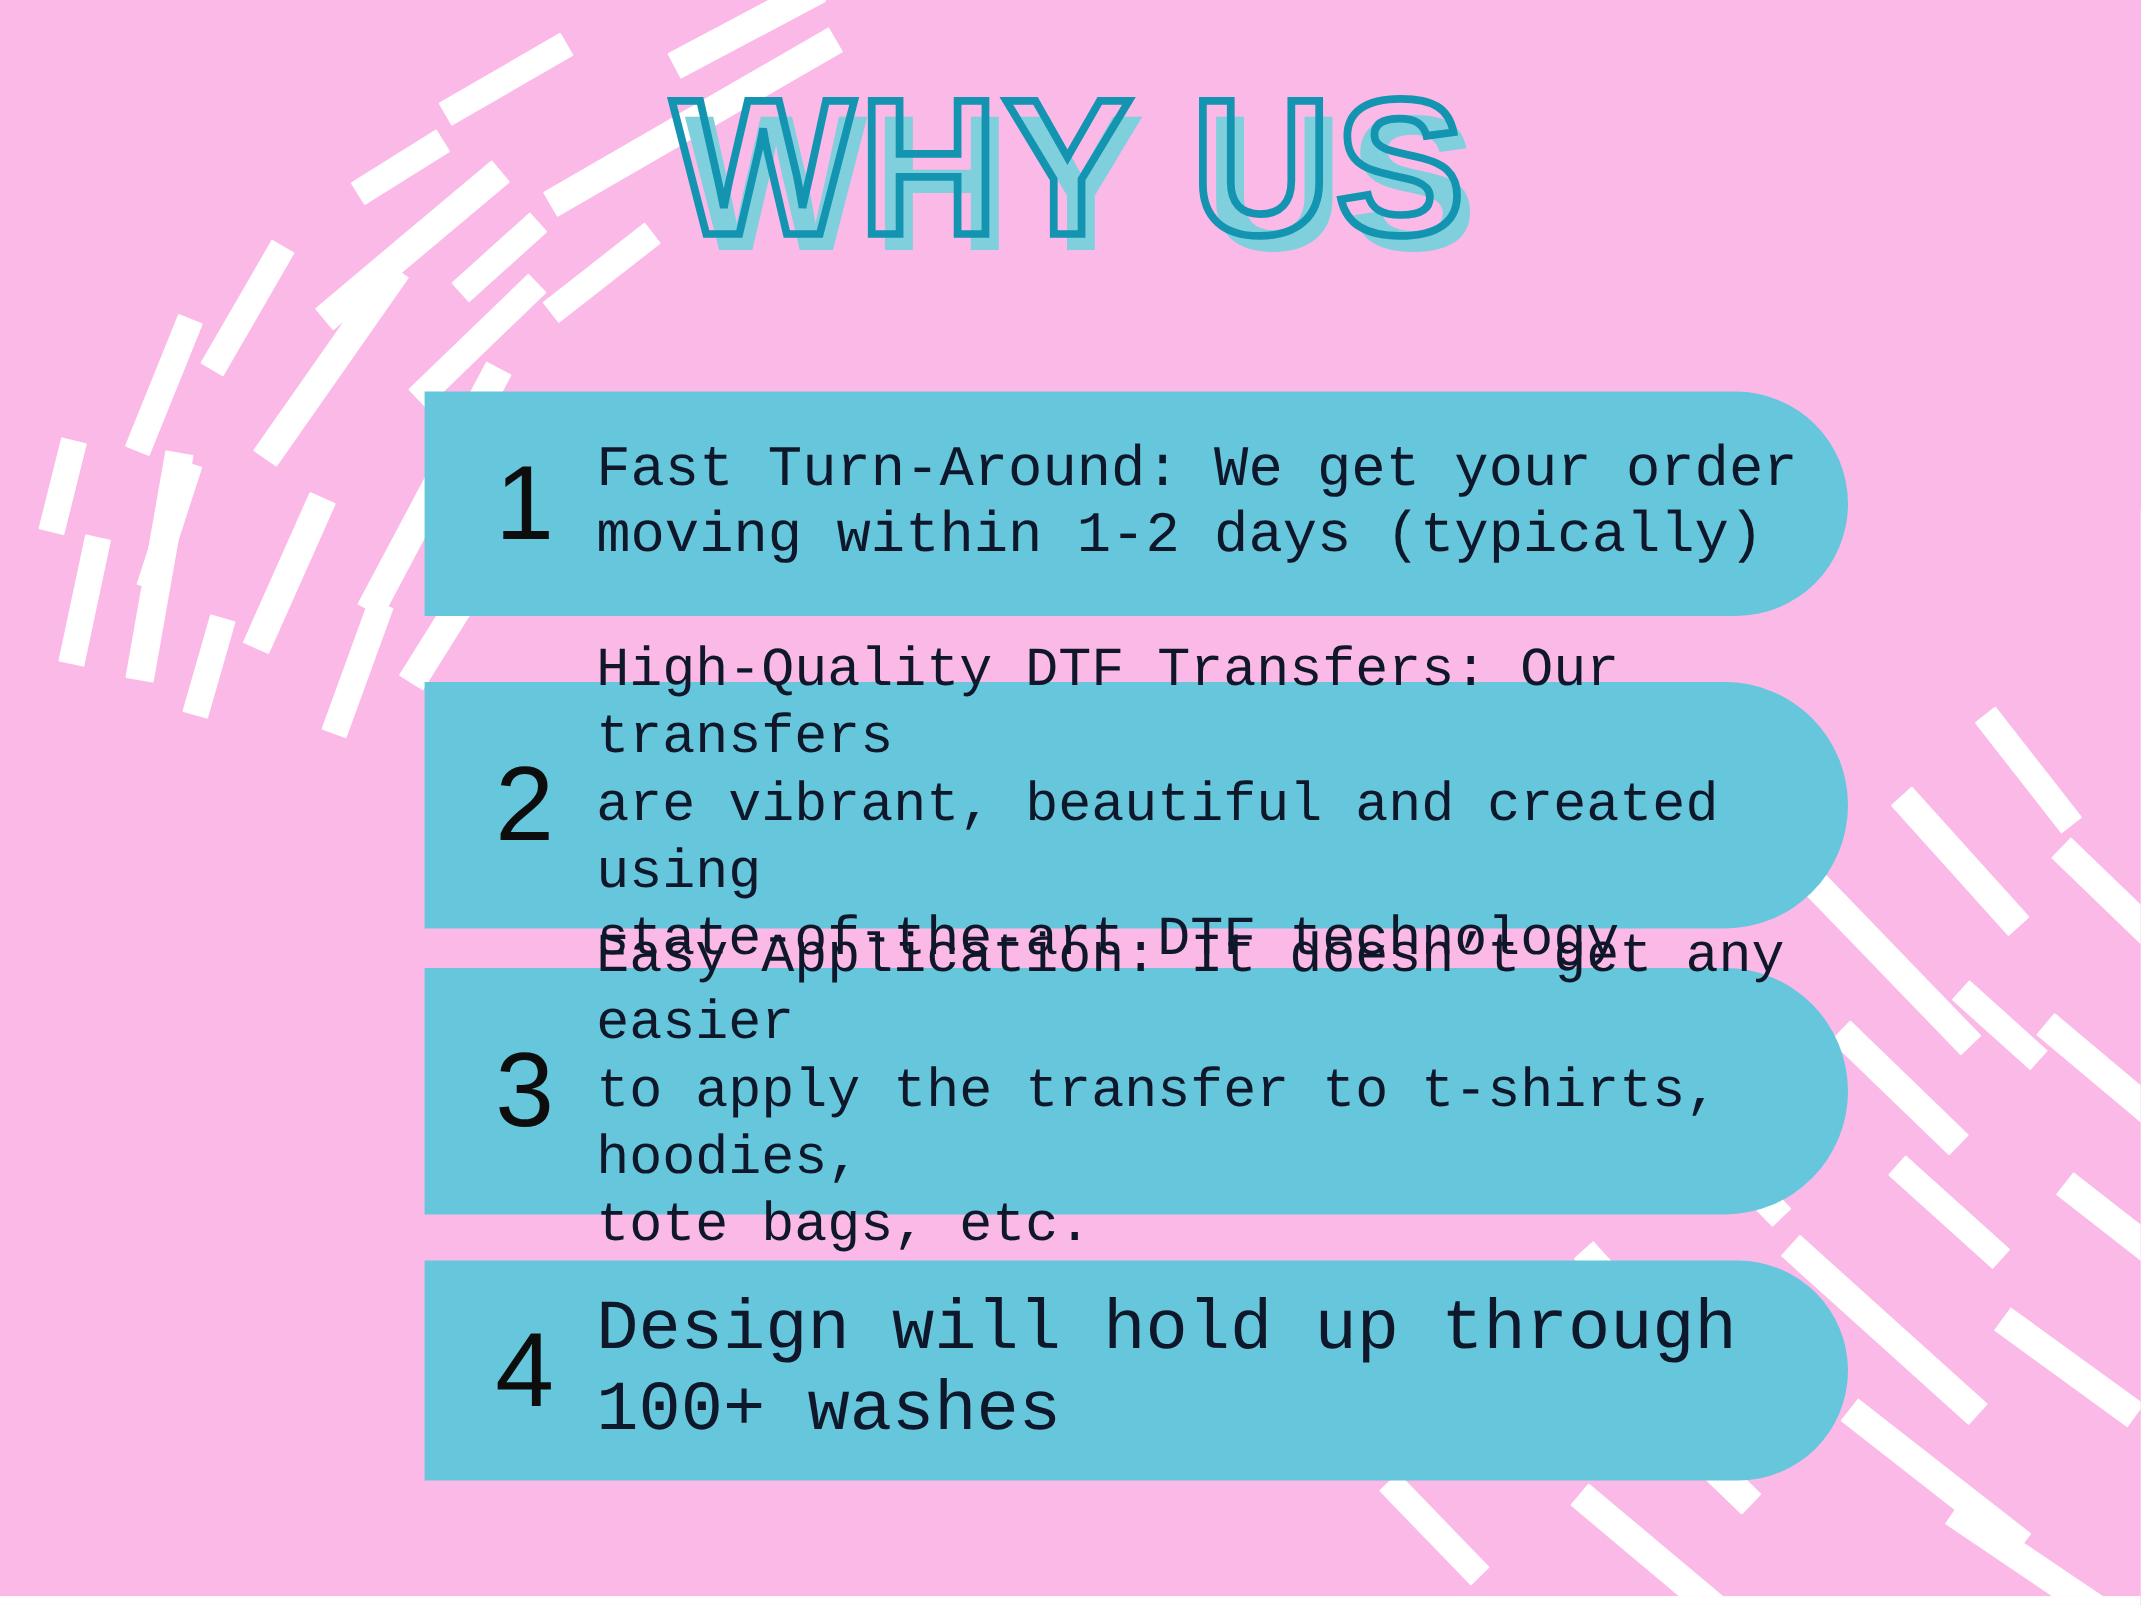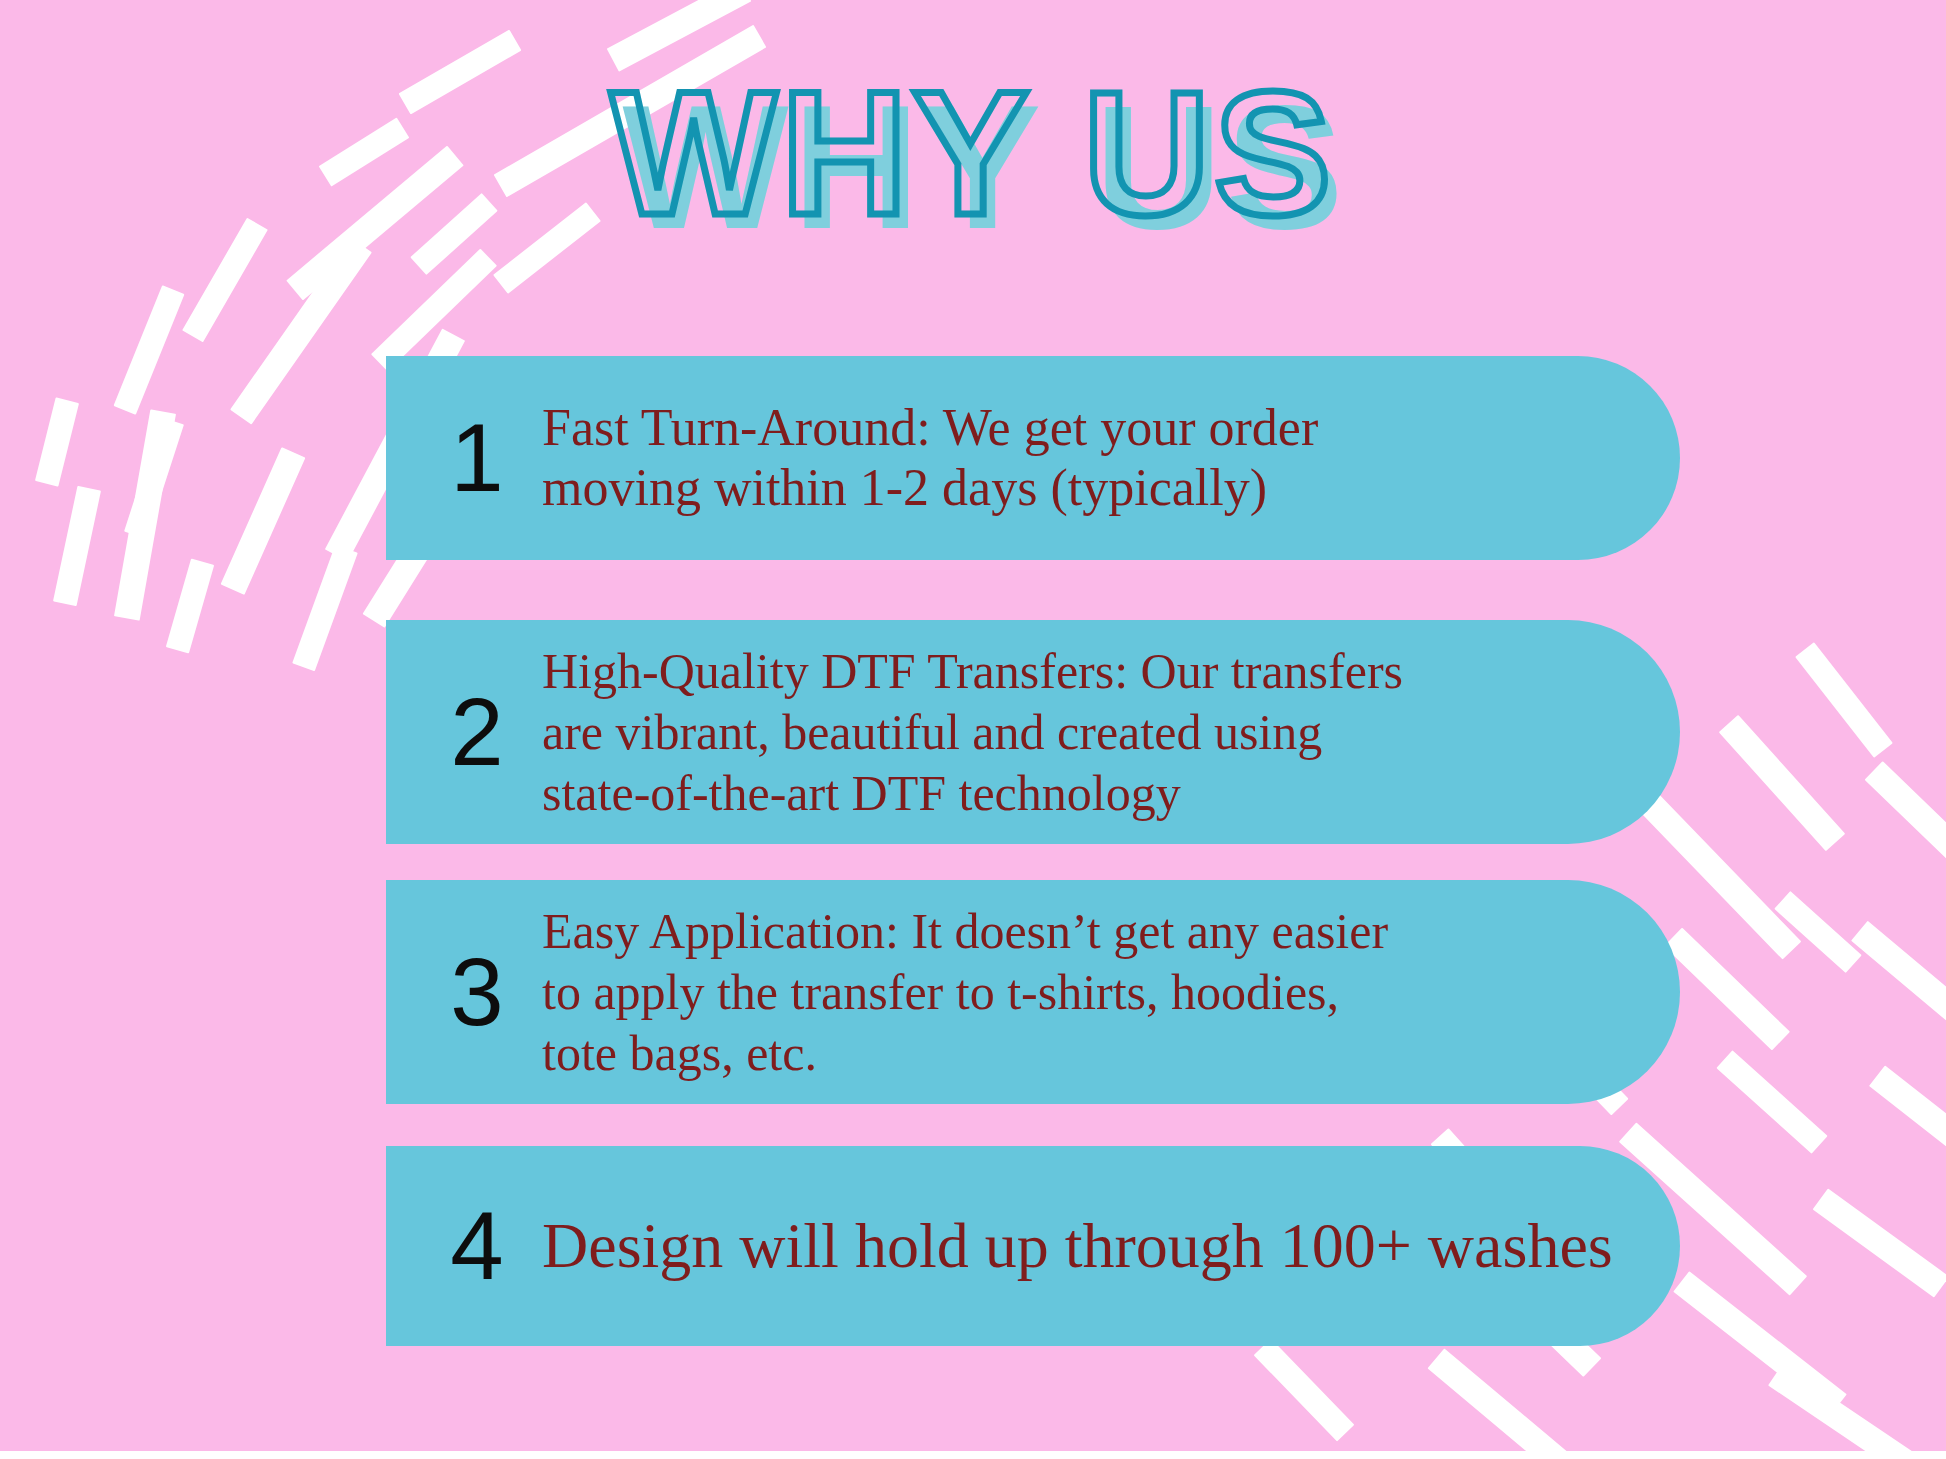--- a/index.html
+++ b/index.html
@@ -74,25 +74,25 @@
     font-size: 96px;
     line-height: 1;
     font-weight: 400;
     font-family: "Liberation Sans", sans-serif;
     flex: 0 0 auto;
     text-align: center;
     width: 86px;
     margin-left: 48px;
   }
   .card-text {
-    color: #7f1d1d;
+    color: #0f172a;
     font-size: 51px;
     line-height: 1.16;
     font-weight: 400;
-    font-family: Liberation Serif, serif;
+    font-family: Liberation Mono, monospace;
     margin-left: 22px;
     margin-right: 34px;
     white-space: pre-line;
   }
 
   #card-1 { left: 386px; top: 356px;  width: 1294px; height: 204px; }
   #card-2 { left: 386px; top: 620px;  width: 1294px; height: 224px; }
   #card-3 { left: 386px; top: 880px;  width: 1294px; height: 224px; }
   #card-4 { left: 386px; top: 1146px; width: 1294px; height: 200px; }
 

